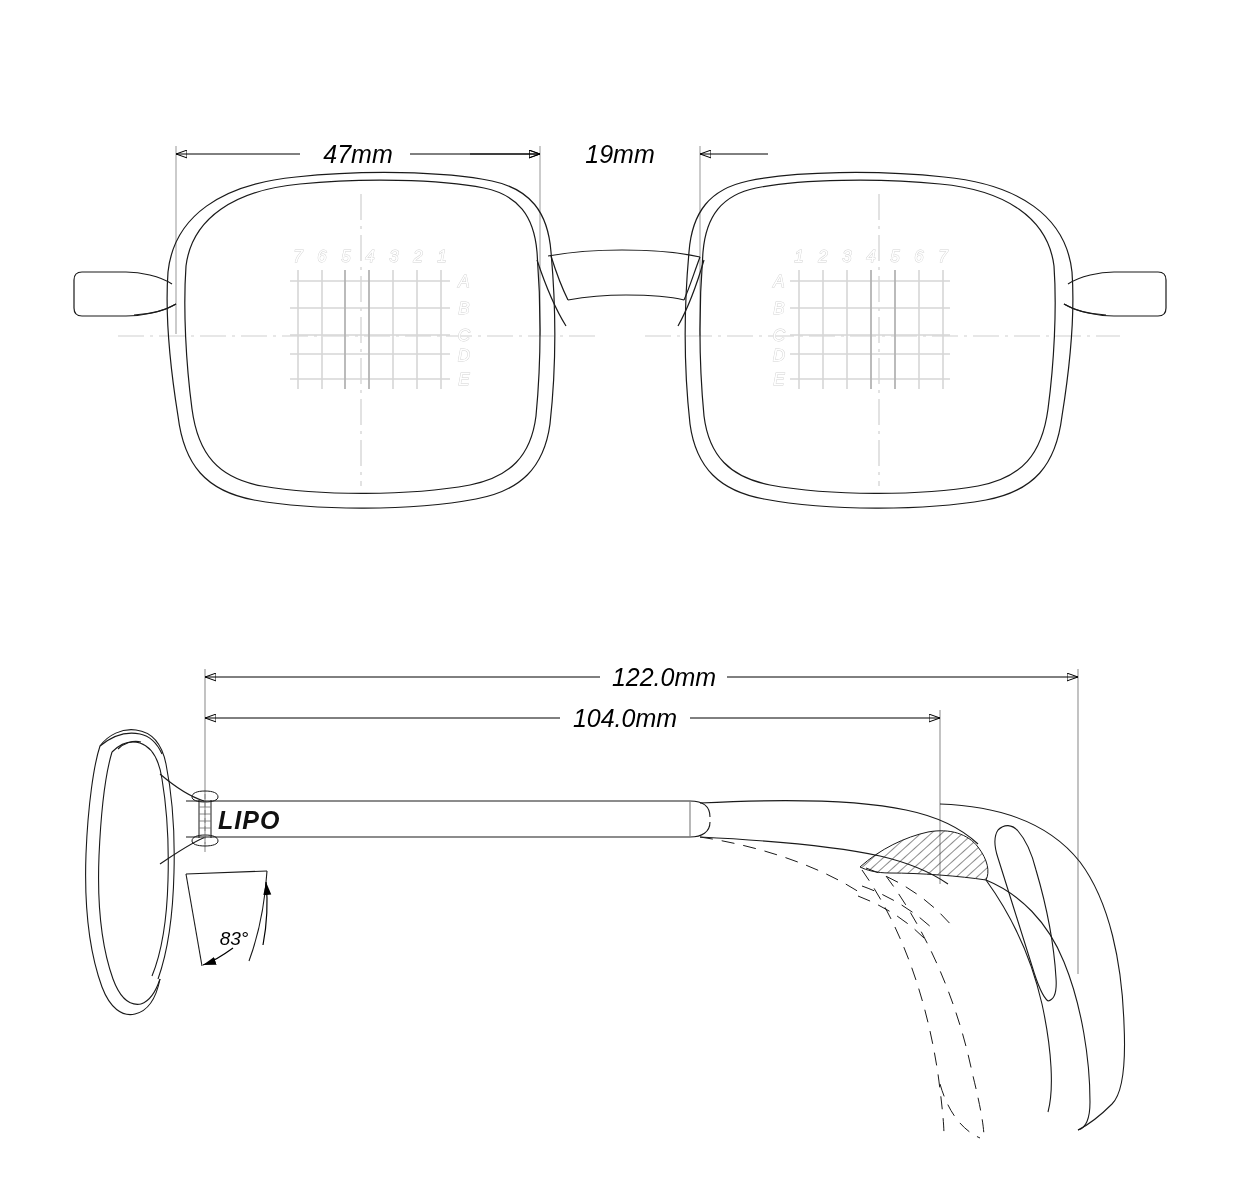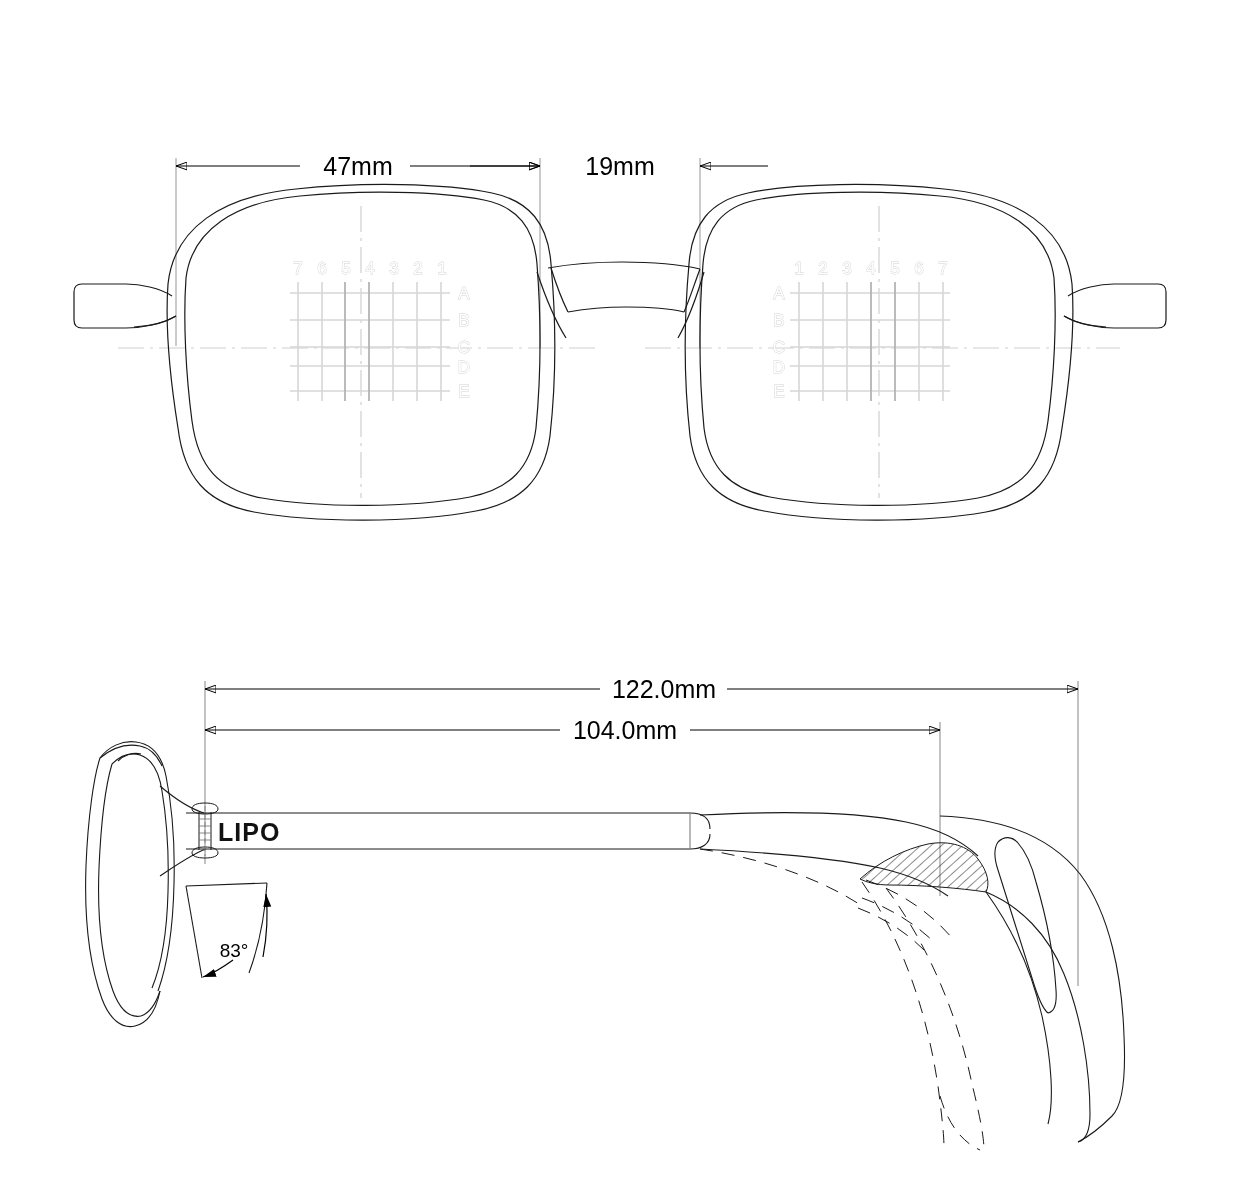--- a/index.html
+++ b/index.html
@@ -10,23 +10,24 @@
   }
   body {
     width: 1240px;
     height: 1188px;
     font-family: "Liberation Sans", sans-serif;
     position: relative;
     overflow: hidden;
   }
   #sheet {
     position: absolute;
-    left: 0; top: 16px;
+    left: 0; top: 4px;
     width: 1240px;
     height: 924px;
+    font-style: italic;
   }
   svg { display: block; }
   .dim-text {
     font-family: "Liberation Sans", sans-serif;
     font-size: 25px;
     fill: #000000;
   }
   .dim-text-small {
     font-family: "Liberation Sans", sans-serif;
     font-size: 19px;

